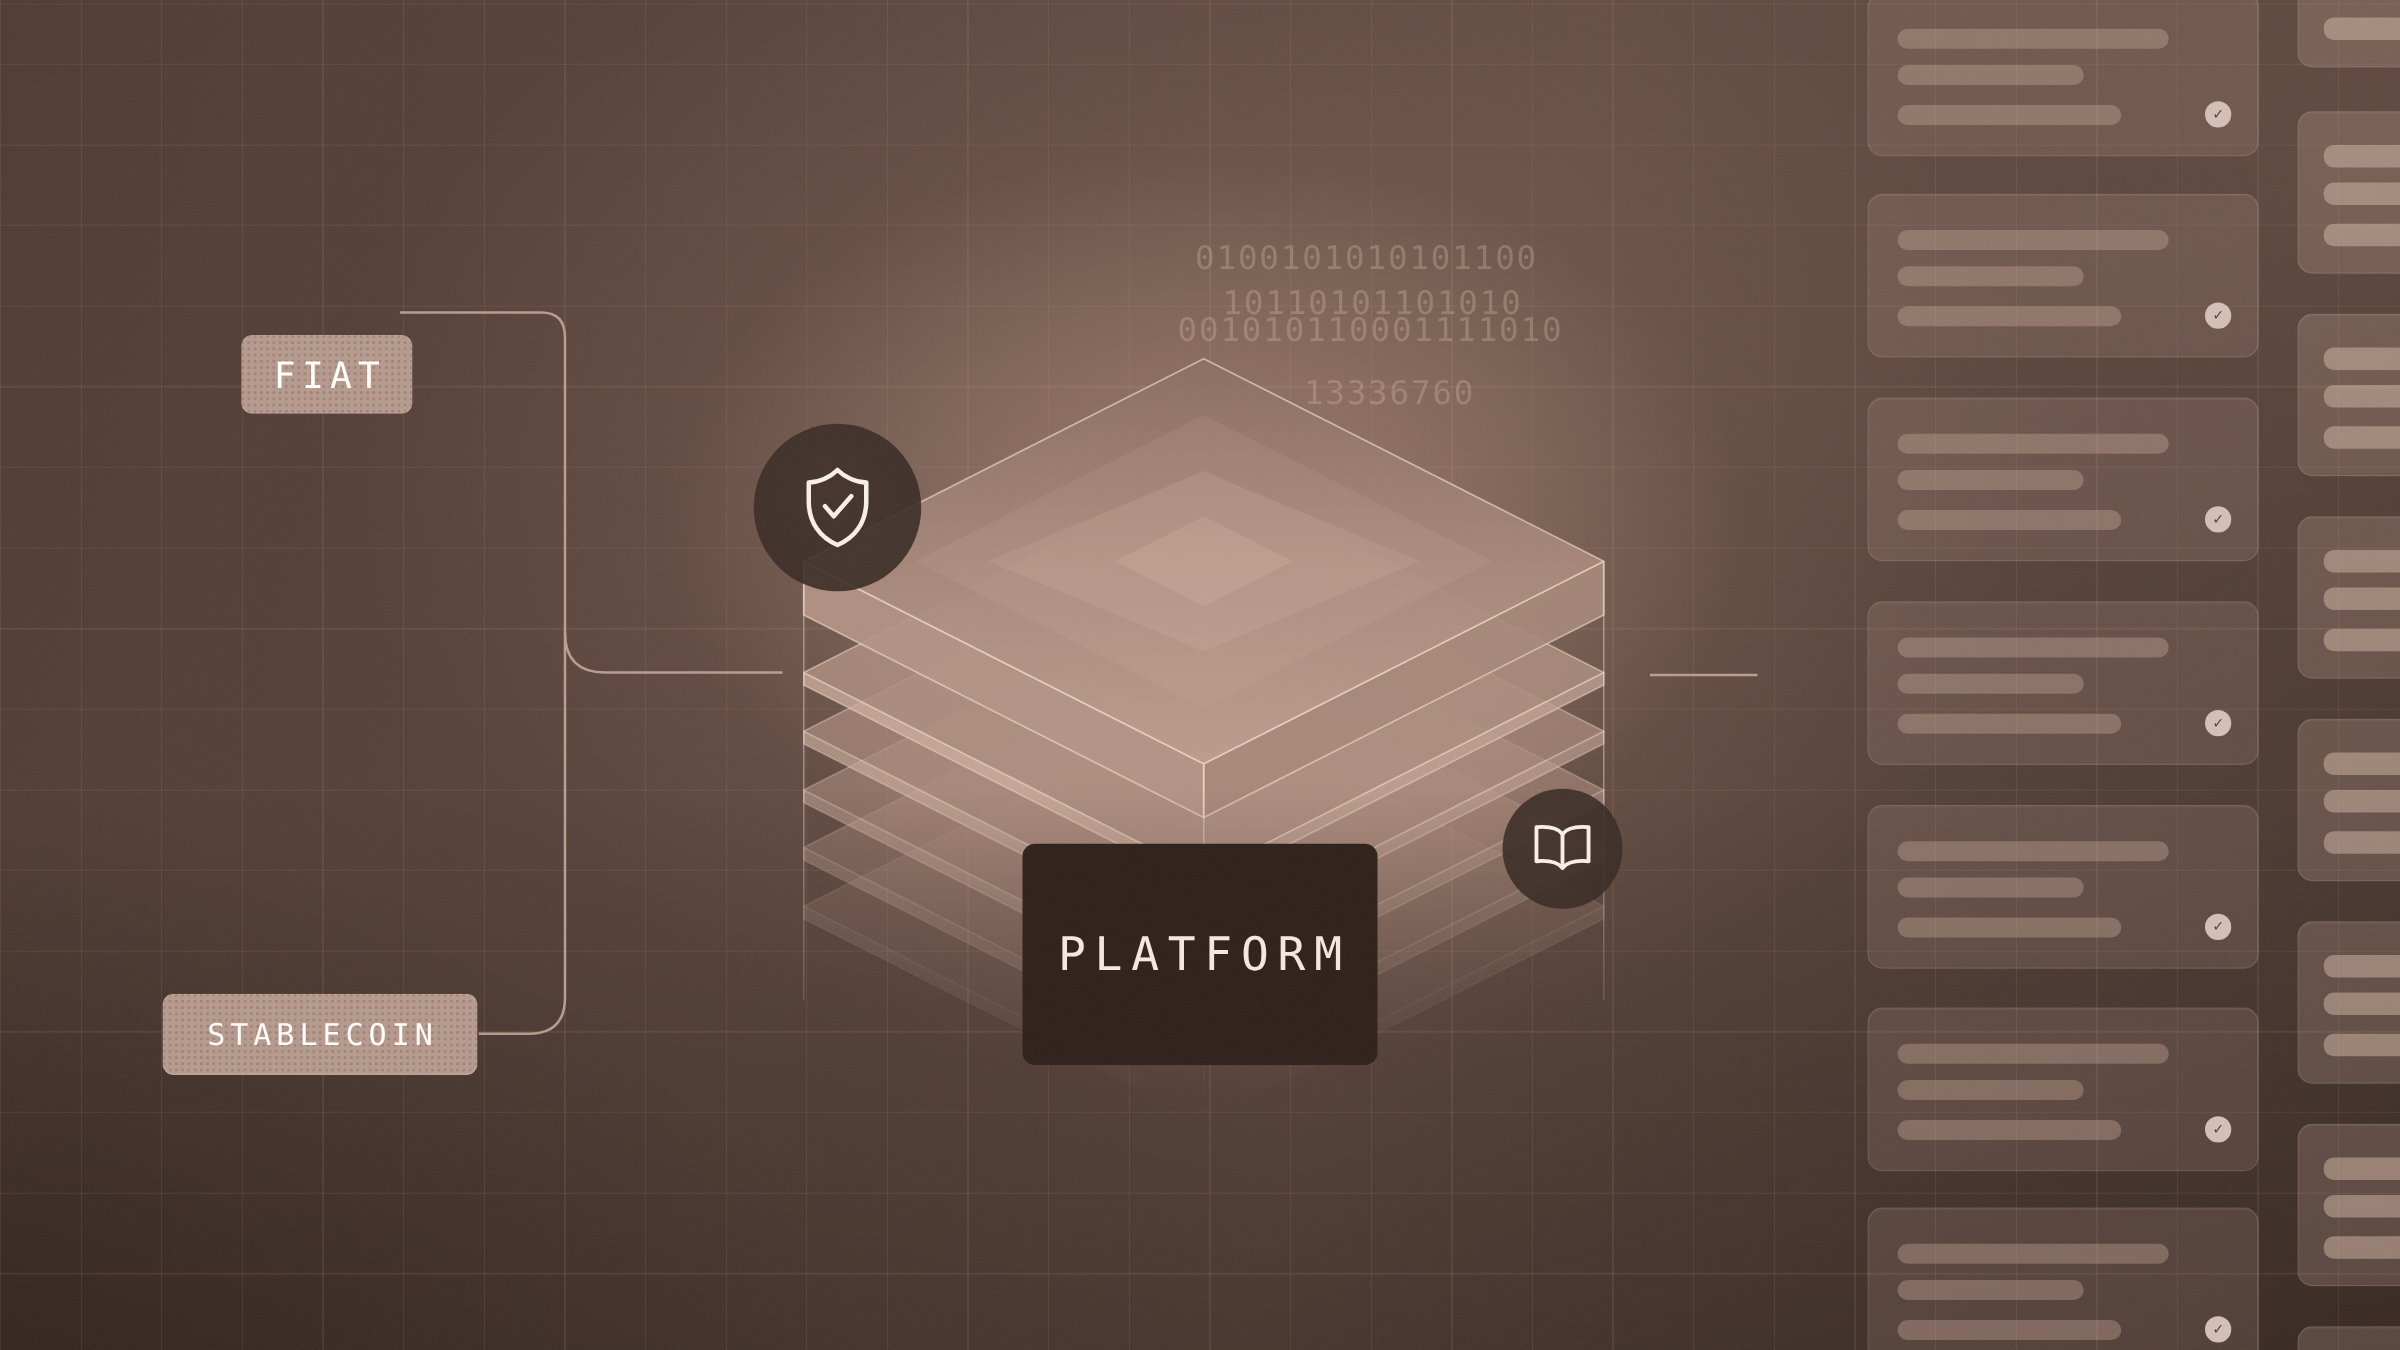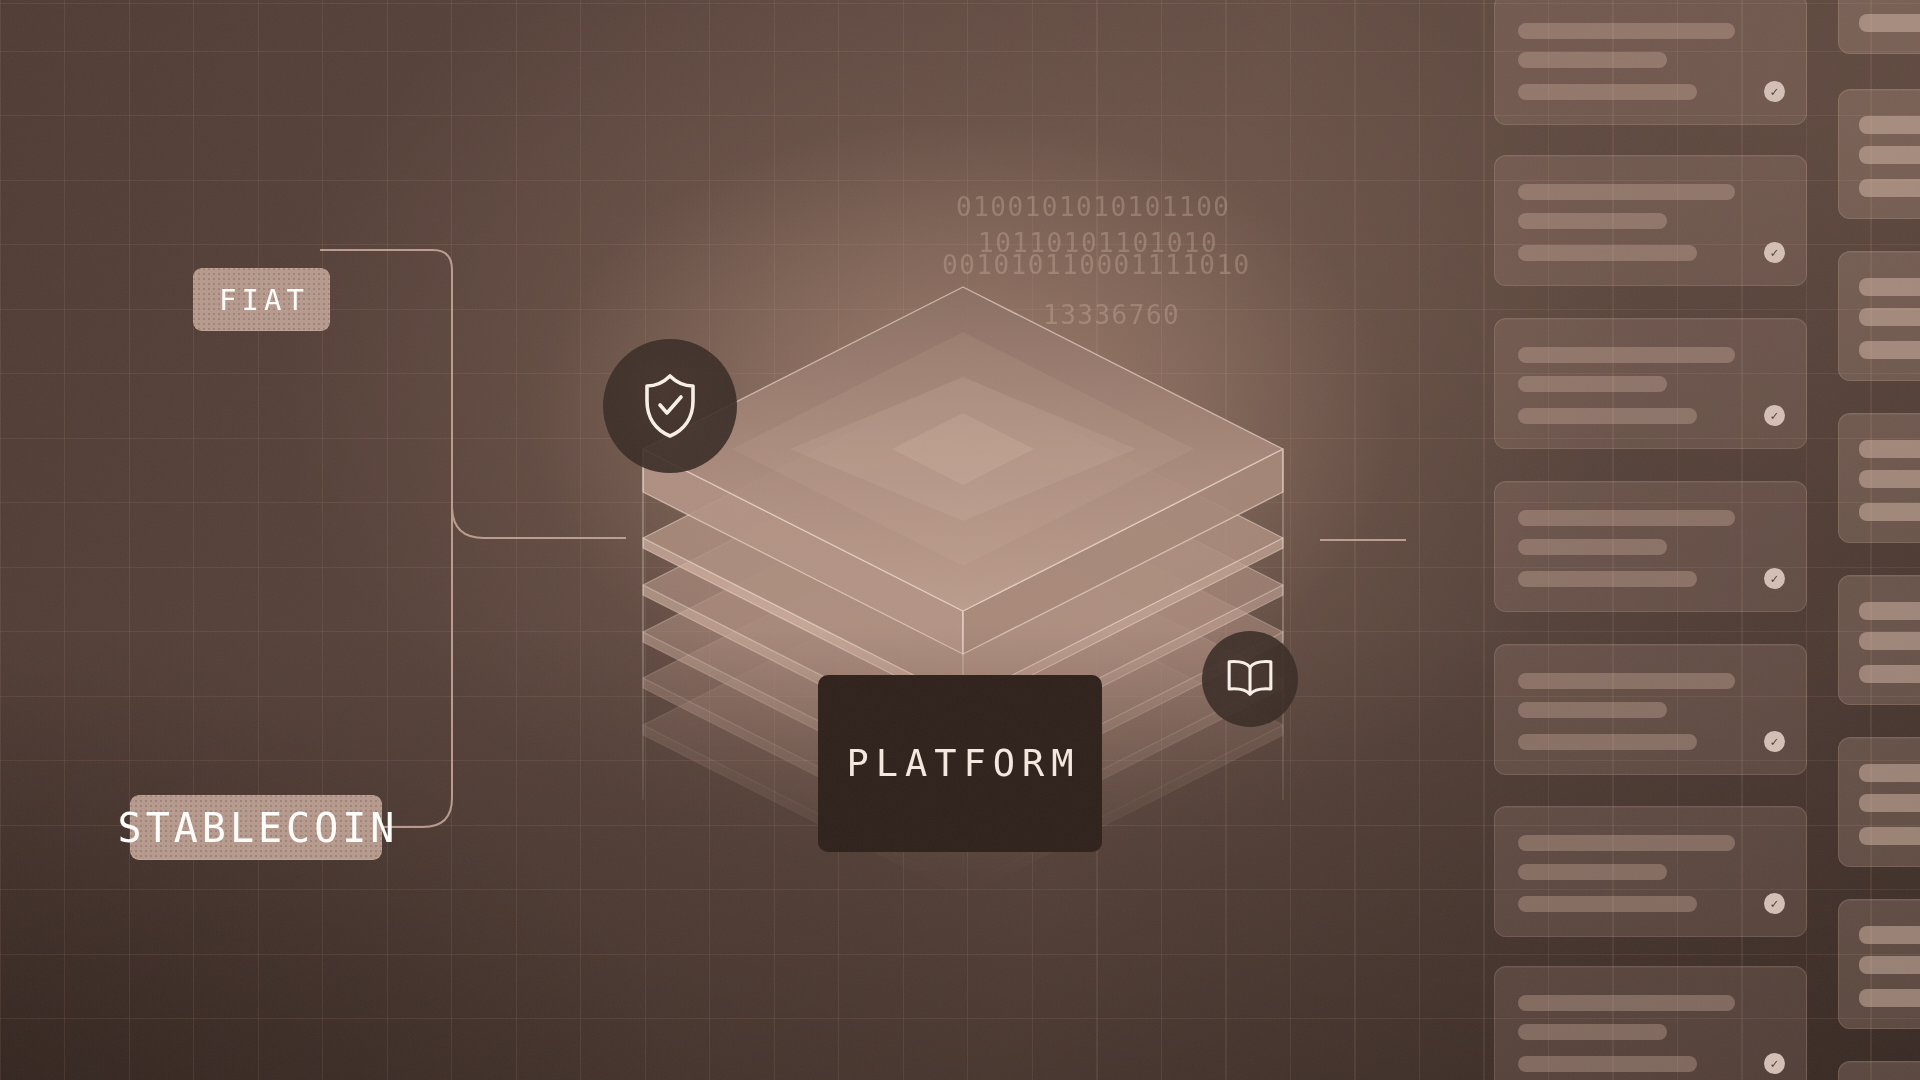--- a/index.html
+++ b/index.html
@@ -48,21 +48,21 @@
   .label{
     position:absolute;z-index:7;border-radius:9px;
     background-color:#b5998d;
     background-image:radial-gradient(circle at 1px 1px, rgba(70,40,32,.20) 1px, transparent 1.5px);
     background-size:5px 5px;
     box-shadow:inset 0 0 0 1px rgba(255,240,230,.12);
     color:#fffdfb;display:flex;align-items:center;justify-content:center;
     font-size:29px;letter-spacing:5px;text-indent:5px;
   }
   .label.fiat{left:193px;top:222px;width:137px;height:63px;margin-top:46px;}
-  .label.stablecoin{left:130px;top:795px;width:252px;height:65px;font-size:40px;letter-spacing:4px;text-indent:4px;}
+  .label.stablecoin{left:130px;top:795px;width:252px;height:65px;font-size:24px;letter-spacing:4px;text-indent:4px;}
   .label.payments{left:1407px;top:509px;width:213px;height:62px;font-size:28px;letter-spacing:4.5px;text-indent:4.5px;}
   .dark-box{
     position:absolute;z-index:7;left:818px;top:675px;width:284px;height:177px;
     background:#2e211c;border-radius:10px;color:#f3e7e0;
     display:flex;flex-direction:column;align-items:center;justify-content:center;gap:14px;
     font-size:37px;letter-spacing:7px;text-indent:7px;line-height:38px;
   }
   .noise{position:absolute;inset:0;z-index:9;pointer-events:none;}
 </style>
 </head>

